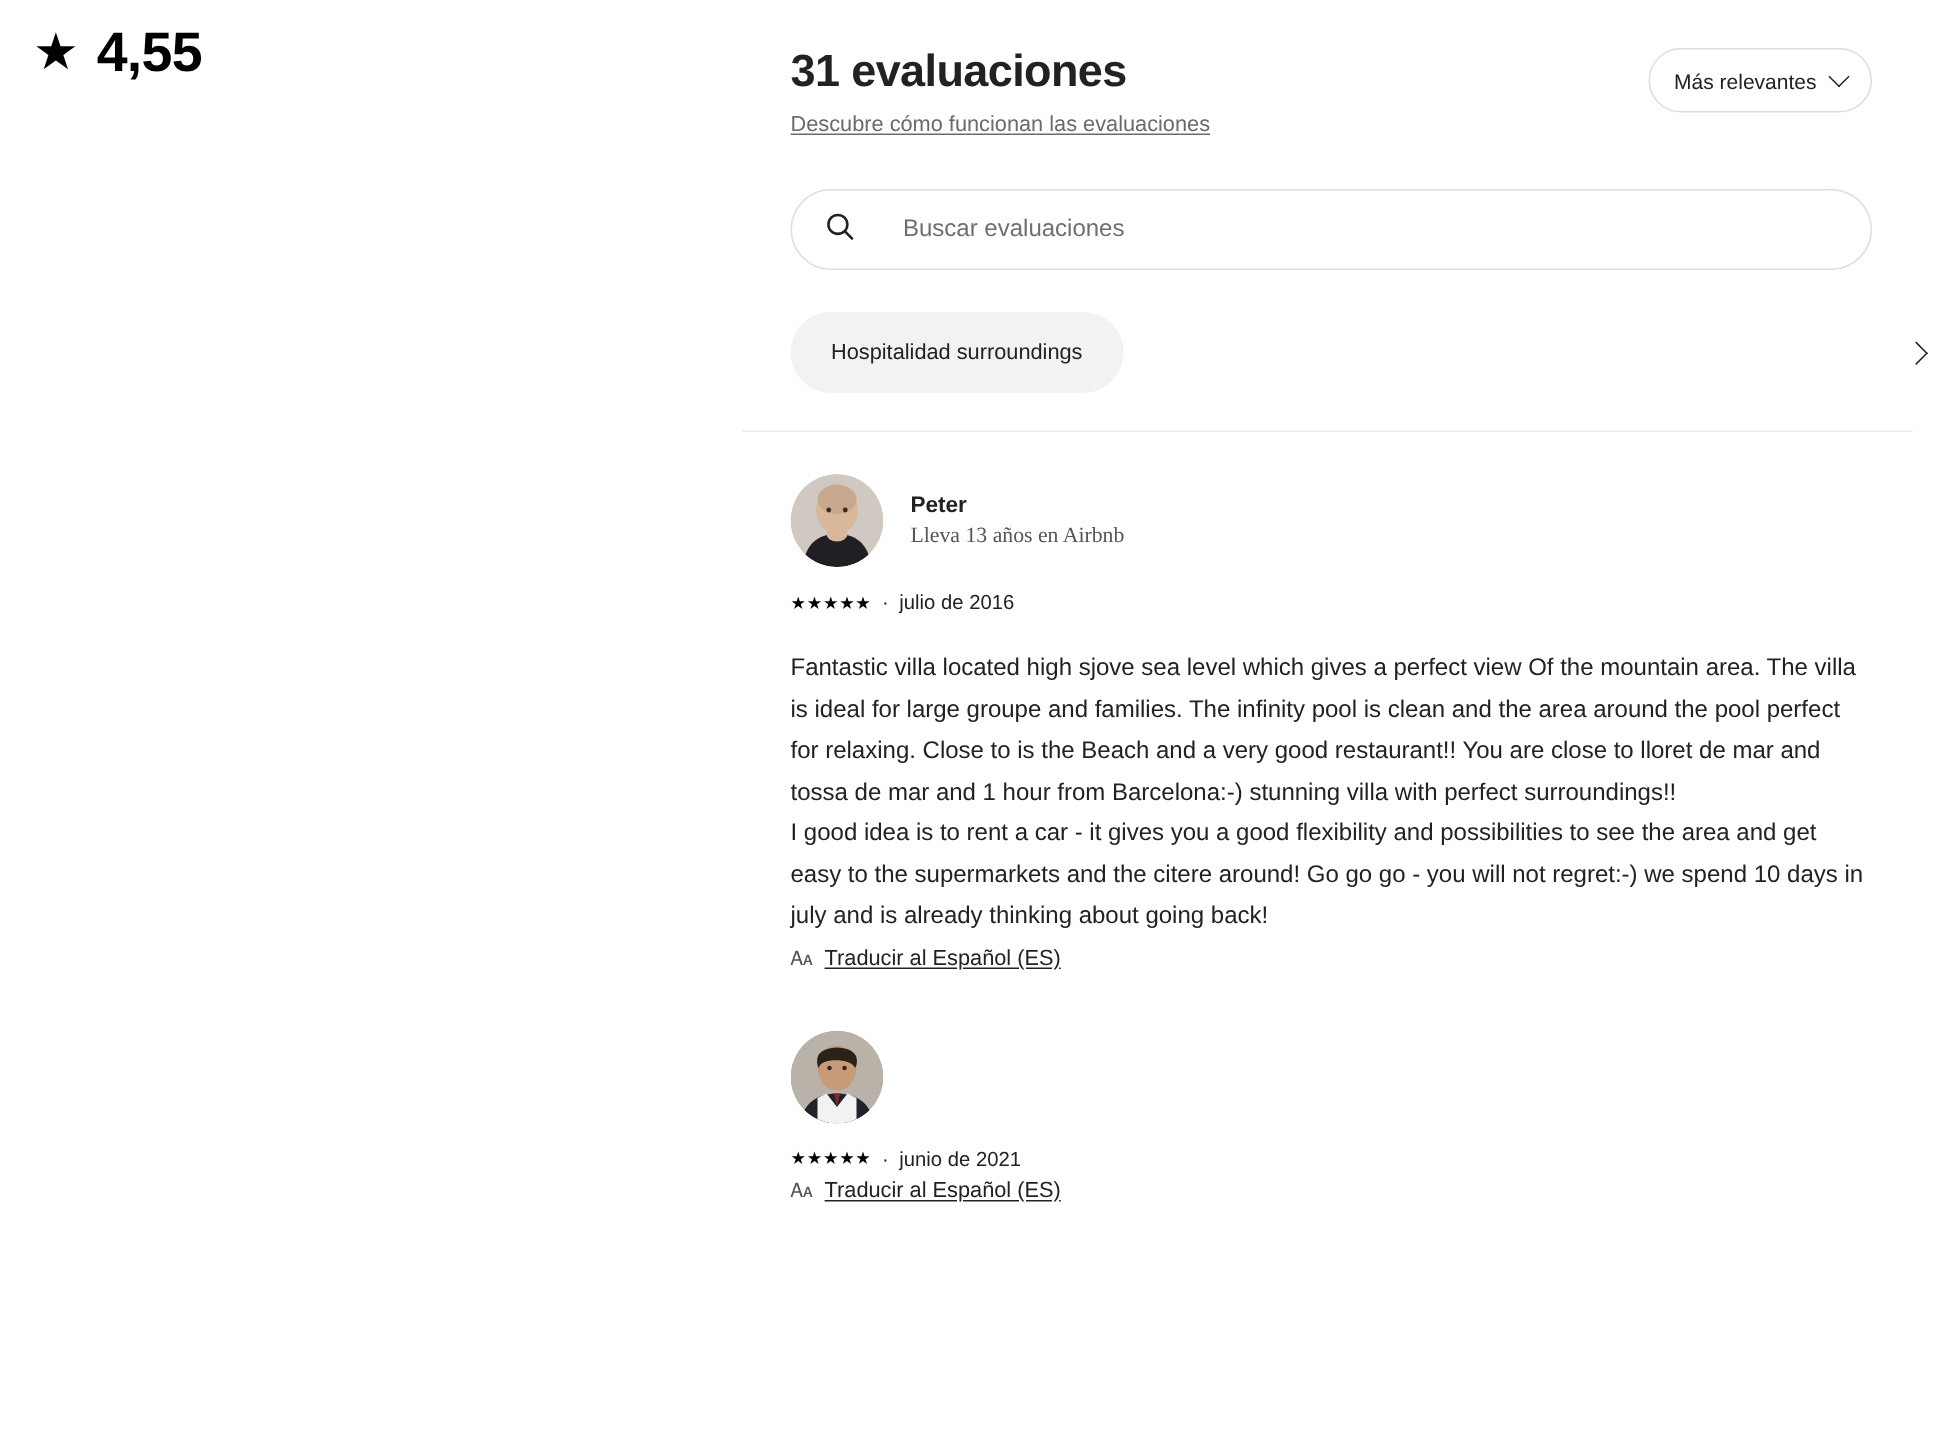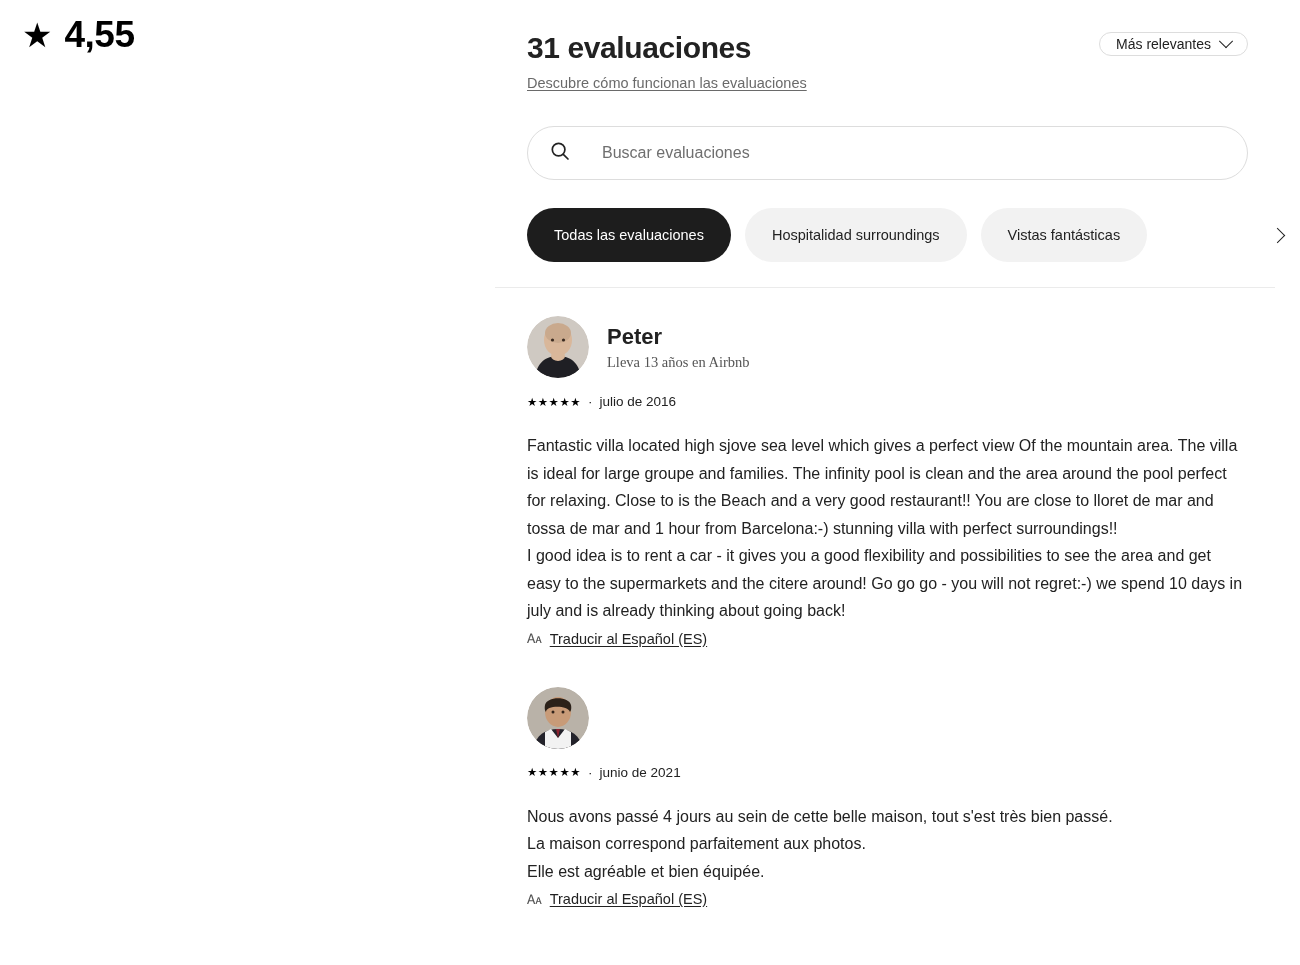--- a/index.html
+++ b/index.html
@@ -74,21 +74,21 @@
     cursor: pointer;
   }
 
   .sort-button {
     position: absolute;
     right: 52px;
     top: 20px;
     display: flex;
     align-items: center;
     gap: 10px;
-    height: 24px;
+    height: 43px;
     padding: 0 16px;
     border: 1px solid #dddddd;
     border-radius: 22px;
     background: #ffffff;
     font-size: 14px;
     color: #222222;
     cursor: pointer;
     white-space: nowrap;
   }
   .chev {
@@ -189,21 +189,21 @@
     width: 62px;
     height: 62px;
     border-radius: 50%;
     overflow: hidden;
     flex: 0 0 62px;
     position: relative;
   }
   .avatar svg { display: block; }
 
   .reviewer-name {
-    font-size: 22px;
+    font-size: 15px;
     font-weight: 600;
     color: #222222;
     line-height: 1.25;
   }
   .reviewer-meta {
     font-size: 14.5px;
     color: #555555;
     margin-top: 3px;
     font-family: Liberation Serif, serif;
   }
@@ -270,28 +270,22 @@
       <span>
         <svg width="20" height="20" viewBox="0 0 20 20" fill="none">
           <circle cx="8.6" cy="8.6" r="6.3" stroke="#222" stroke-width="1.7"></circle>
           <line x1="13.3" y1="13.3" x2="18" y2="18" stroke="#222" stroke-width="1.7" stroke-linecap="round"></line>
         </svg>
       </span>
       <input class="search-input" type="text" placeholder="Buscar evaluaciones" style="">
     </div>
 
     <div class="chip-row">
-      <div class="chip active">
-        <span>Todas las evaluaciones</span>
-      </div>
       <div class="chip">
         <span>Hospitalidad surroundings</span>
-      </div>
-      <div class="chip">
-        <span>Vistas fantásticas</span>
       </div>
       <div class="chip-next">
           <span></span>
         </div>
     </div>
 
     <div class="divider"></div>
 
     <div class="reviews">
 
@@ -353,23 +347,20 @@
                 <circle cx="36" cy="25" r="1.5" fill="#32231a"></circle>
               </g>
             </svg>
           </div>
         </div>
         <div class="review-rating-line">
           <span class="stars">★★★★★</span>
           <span class="dot-sep">·</span>
           <span>junio de 2021</span>
         </div>
-        <div class="review-body">Nous avons passé 4 jours au sein de cette belle maison, tout s'est très bien passé.
-La maison correspond parfaitement aux photos.
-Elle est agréable et bien équipée.</div>
         <div class="translate">
           <span class="translate-glyph">🗛</span>
           <u>Traducir al Español (ES)</u>
         </div>
       </div>
 
     </div>
   </div>
 </div>
 

